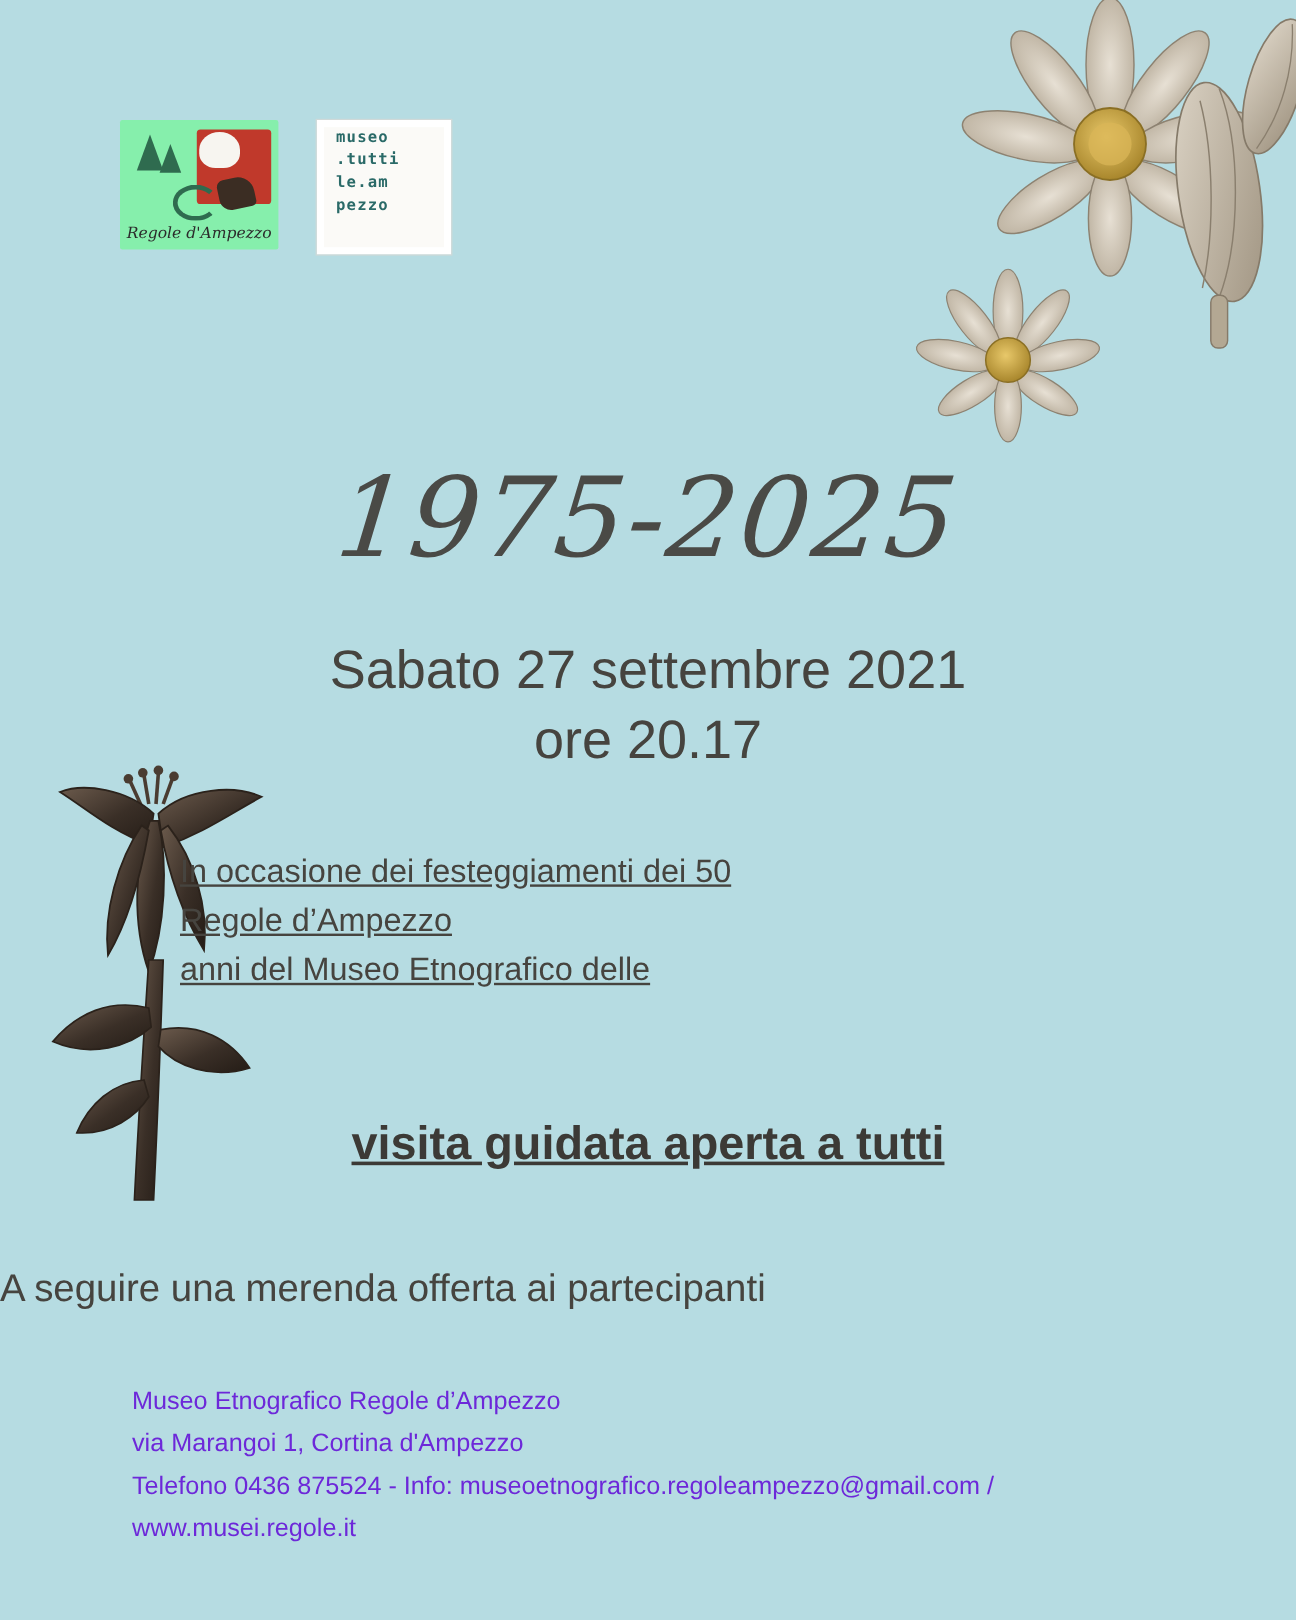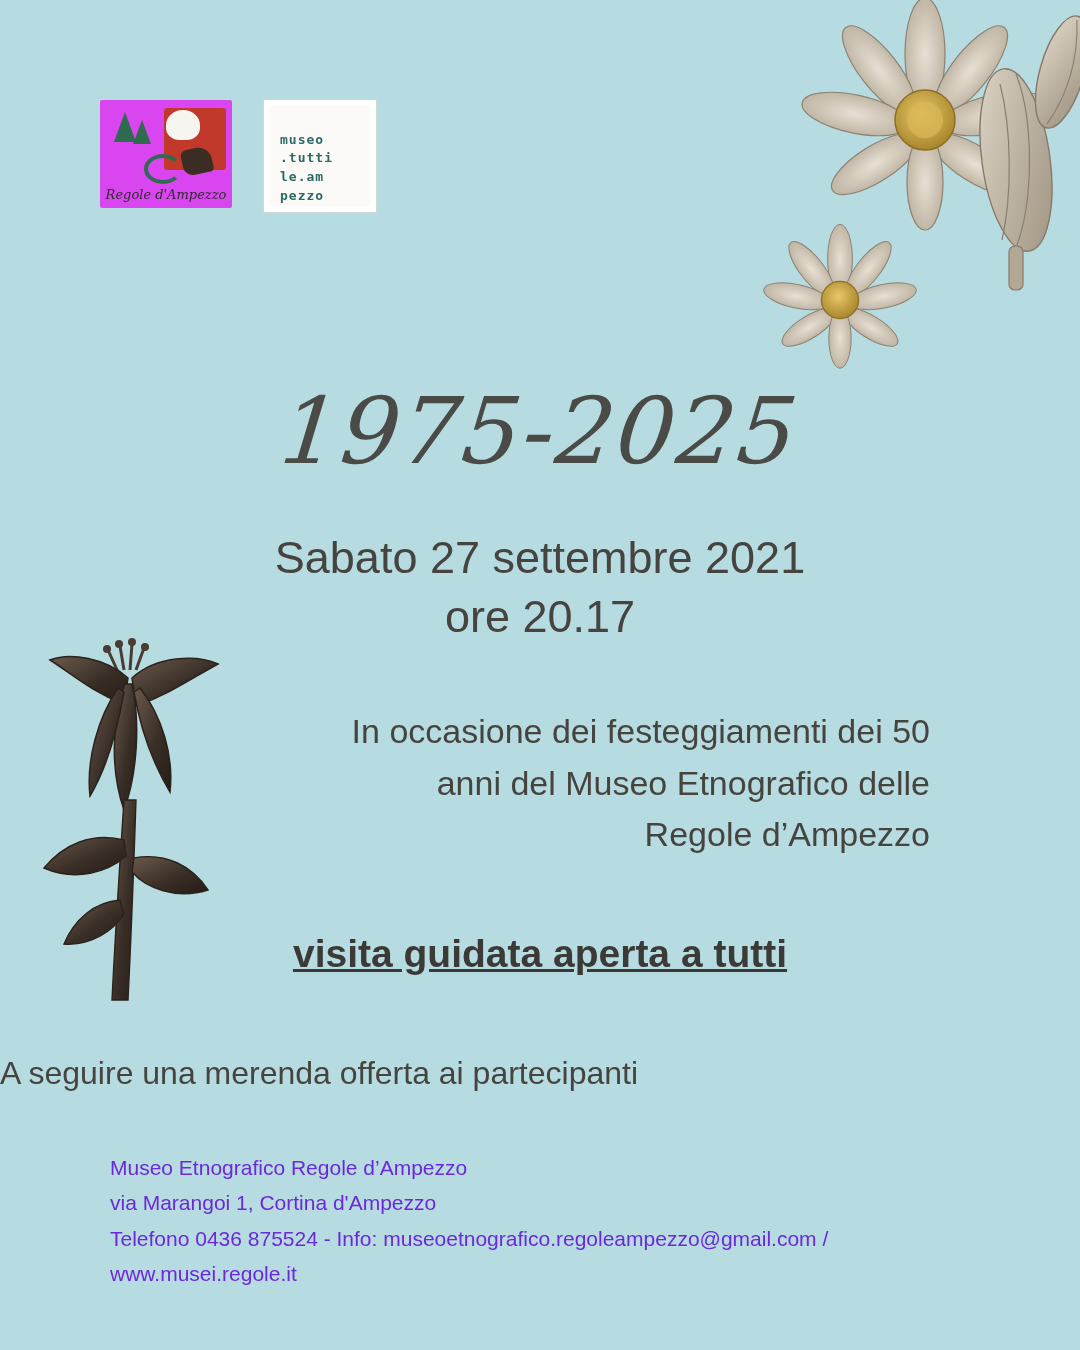--- a/index.html
+++ b/index.html
@@ -28,21 +28,21 @@
     position: absolute;
     top: 100px;
     left: 100px;
     display: flex;
     align-items: flex-start;
     gap: 32px;
   }
   .logo-regole {
     width: 132px;
     height: 108px;
-    background: #d946ef;
+    background: #86efac;
     position: relative;
     overflow: hidden;
     border-radius: 2px;
   }
   .logo-regole .tree {
     position: absolute;
     width: 0;
     height: 0;
     border-left: 11px solid transparent;
     border-right: 11px solid transparent;
@@ -91,21 +91,21 @@
     color: #2b2b2b;
   }
 
   .logo-museo {
     width: 112px;
     height: 112px;
     background: #fbfaf7;
     border: 6px solid #ffffff;
     outline: 1px solid #cfd9d8;
     display: flex;
-    align-items: flex-end;
+    align-items: flex-start;
     justify-content: flex-start;
     padding-left: 10px;
     box-sizing: border-box;
   }
   .logo-museo .lines {
     font-family: "DejaVu Sans Mono", monospace;
     font-size: 13px;
     font-weight: bold;
     line-height: 1.45;
     color: #2a6a68;
@@ -154,24 +154,25 @@
     font-size: 45px;
     line-height: 1.32;
     color: #46443f;
   }
 
   .intro {
     position: absolute;
     top: 706px;
     left: 150px;
     width: 780px;
-    text-align: right;
-    font-size: 34px;
+    text-align: left;
+    font-size: 27px;
     line-height: 1.52;
     color: #46443f;
+    text-decoration: underline;
   }
 
   .highlight {
     position: absolute;
     top: 932px;
     left: 0;
     width: 1080px;
     text-align: center;
     font-size: 39px;
     font-weight: bold;
@@ -317,22 +318,22 @@
 
   <div class="years">1975-2025</div>
 
   <div class="date-block">
     <div>Sabato 27 settembre 2021</div>
     <div>ore 20.17</div>
   </div>
 
   <div class="intro">
     <div>In occasione dei festeggiamenti dei 50</div>
+    <div>Regole d’Ampezzo</div>
     <div>anni del Museo Etnografico delle</div>
-    <div>Regole d’Ampezzo</div>
   </div>
 
   <div class="highlight">visita guidata aperta a tutti</div>
 
   <div class="follow">A seguire una merenda offerta ai partecipanti</div>
 
   <div class="contacts">
     <div>Museo Etnografico Regole d’Ampezzo</div>
     <div>via Marangoi 1, Cortina d'Ampezzo</div>
     <div>Telefono 0436 875524 - Info: museoetnografico.regoleampezzo@gmail.com /</div>

